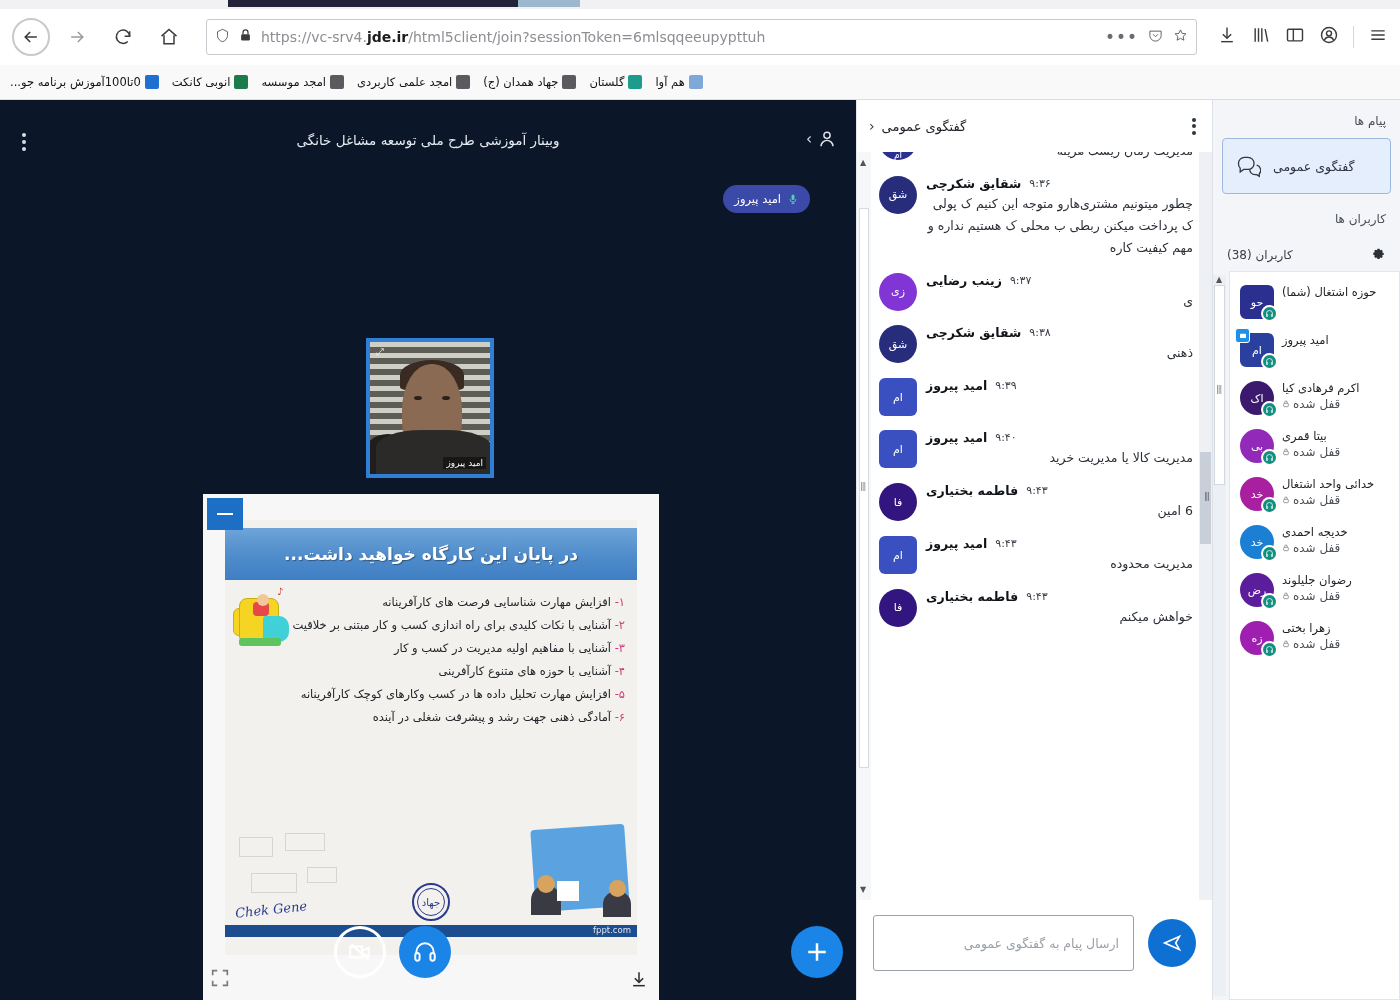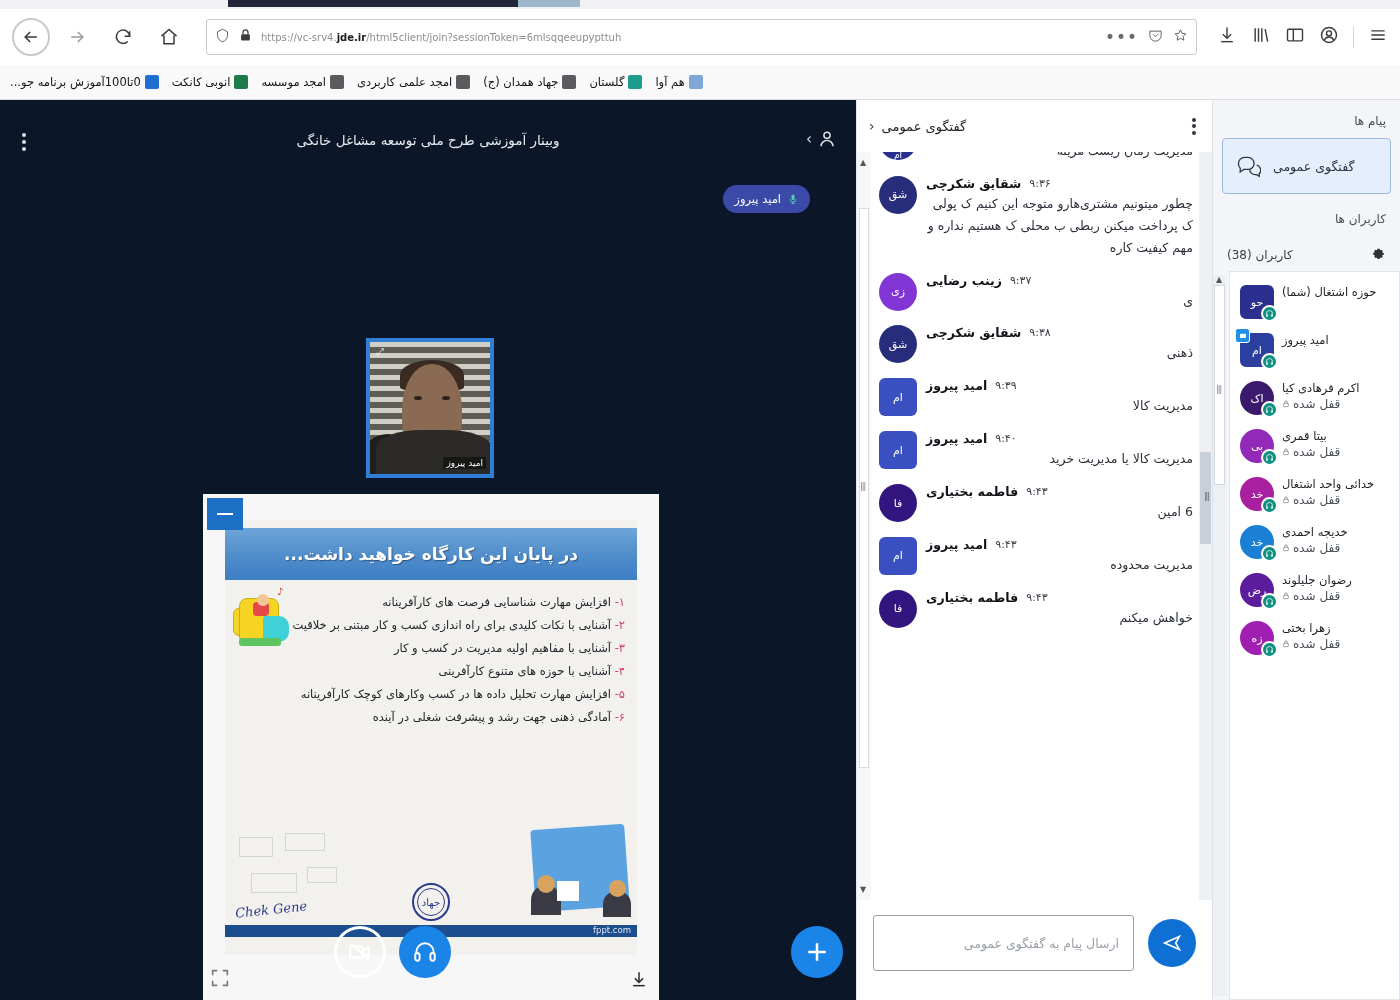--- a/index.html
+++ b/index.html
@@ -28,21 +28,21 @@
   .nav-btn.fwd svg { stroke: #9a9aa0; }
 
   .urlbar {
     flex: 1; margin: 0 14px 0 18px; height: 36px;
     border: 1px solid #c9c9cf; border-radius: 3px; background: #fff;
     display: flex; align-items: center; padding: 0 8px; gap: 8px;
   }
   .urlbar .ub-icon svg { width: 15px; height: 15px; stroke: #5a5a5f; fill: none; stroke-width: 1.5; }
   .urlbar .ub-lock svg { fill: #3b3b3e; stroke: none; }
   .url-text {
-    flex: 1; font-size: 10px; color: #8d8d93; white-space: nowrap; overflow: hidden;
+    flex: 1; font-size: 14px; color: #8d8d93; white-space: nowrap; overflow: hidden;
     font-family: "DejaVu Sans", sans-serif;
   }
   .url-text b { color: #1c1c1e; font-weight: 600; }
   .ub-right { display: flex; align-items: center; gap: 10px; }
   .ub-dots { font-size: 17px; color: #6a6a70; letter-spacing: 1px; line-height: 1; }
 
   .nav-right { display: flex; align-items: center; gap: 14px; padding-left: 6px; }
   .nav-right .icon svg { width: 20px; height: 20px; stroke: #3b3b3e; fill: none; stroke-width: 1.7; }
   .vsep { width: 1px; height: 22px; background: #d6d6db; }
 
@@ -594,21 +594,20 @@
               <div class="m-text">ذهنی</div>
             </div>
           </div>
           <div class="msg">
             <div class="m-av sq" style="background: rgb(58, 79, 192);">ام</div>
             <div class="m-main">
               <div class="m-head">
                 <span class="m-name">امید پیروز</span>
                 <span class="m-time">۹:۳۹</span>
               </div>
-              <div class="m-text">مدیریت کالا</div>
             </div>
           </div>
           <div class="msg">
             <div class="m-av sq" style="background: rgb(58, 79, 192);">ام</div>
             <div class="m-main">
               <div class="m-head">
                 <span class="m-name">امید پیروز</span>
                 <span class="m-time">۹:۴۰</span>
               </div>
               <div class="m-text">مدیریت کالا یا مدیریت خرید</div>

